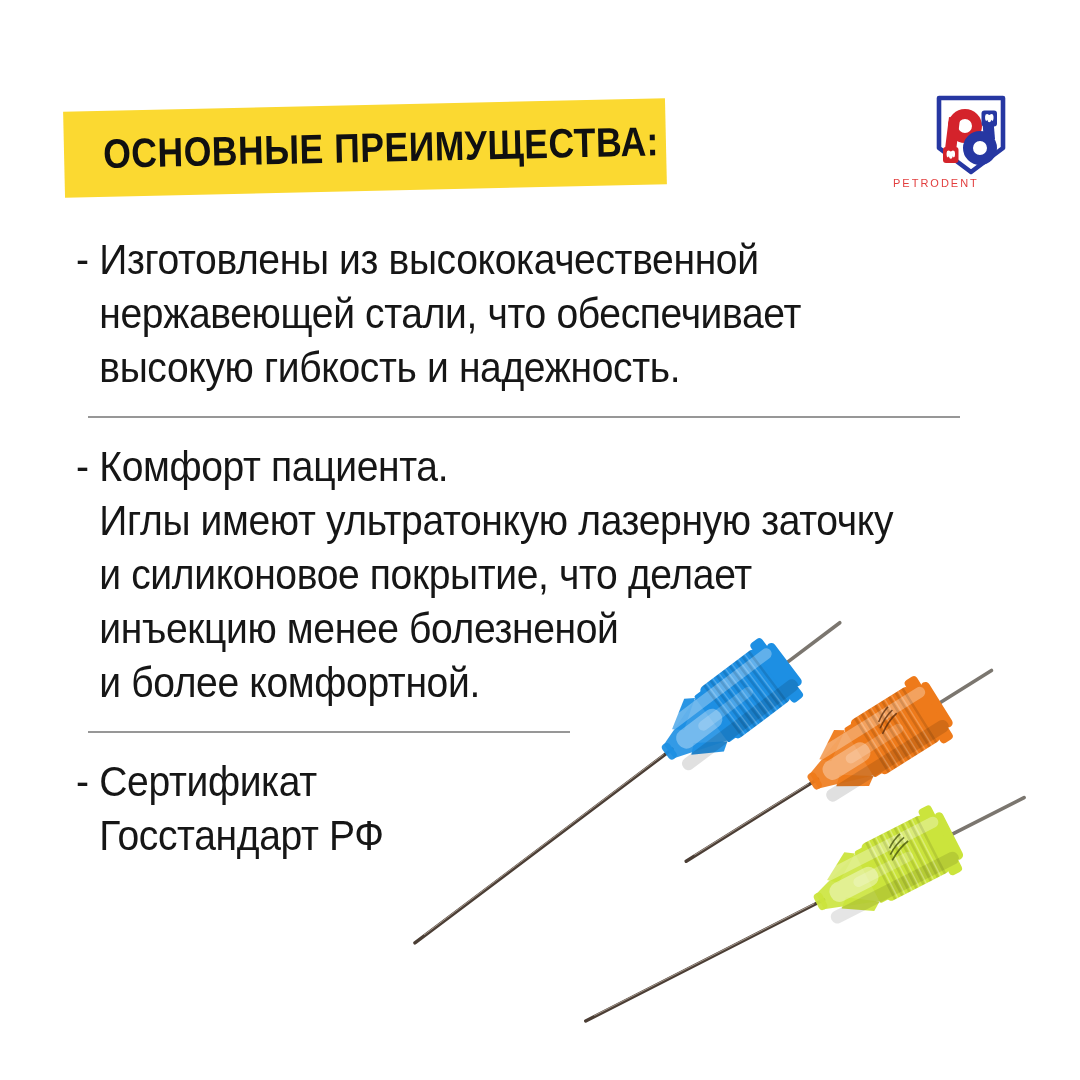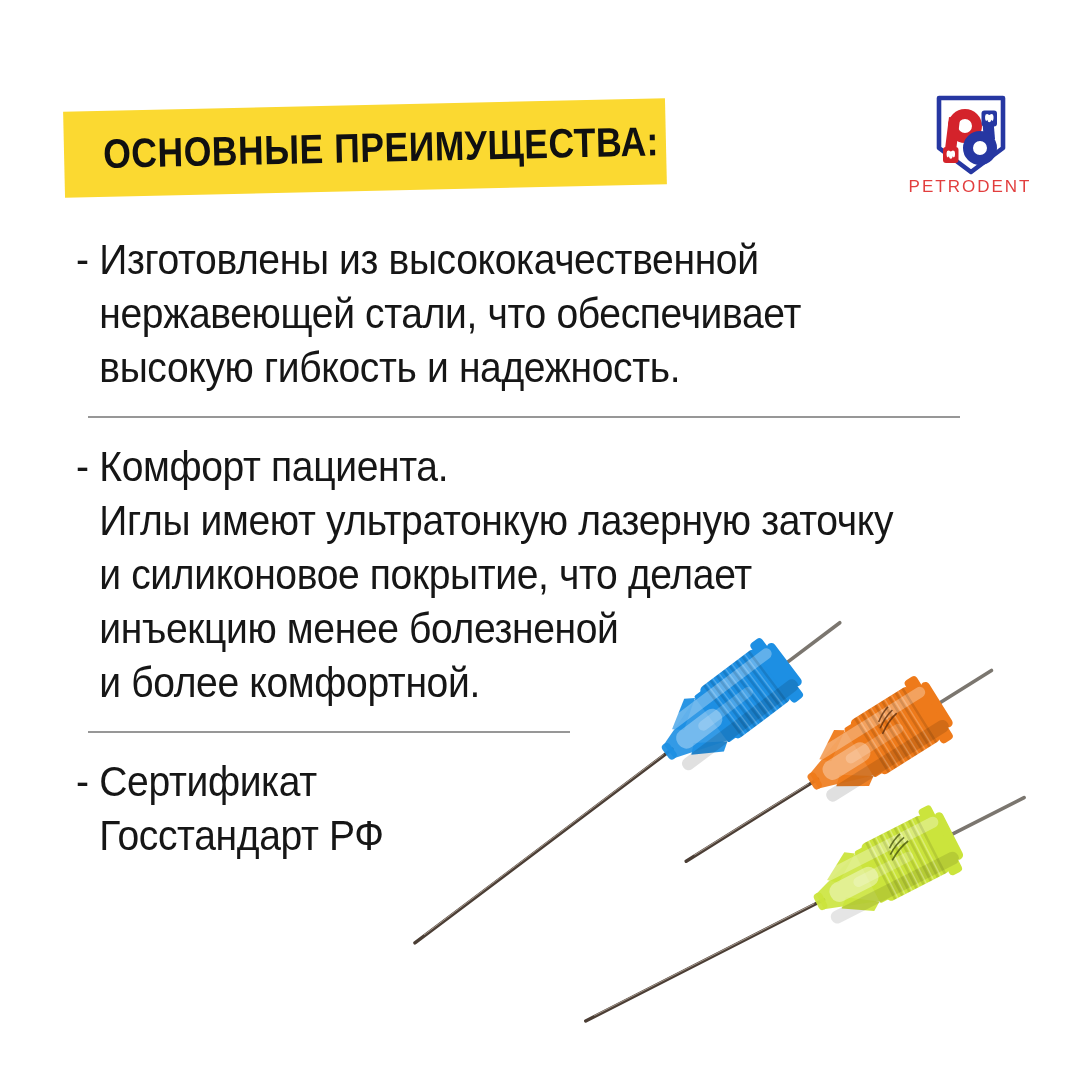--- a/index.html
+++ b/index.html
@@ -9,22 +9,22 @@
 
   
   .hl { position:absolute; left:64px; top:105px; width:602px; height:86px;
         transform:rotate(-1.3deg); transform-origin:50% 50%; }
   .hl-text { position:absolute; left:39px; top:0; height:86px; line-height:86px;
              font-size:41px; font-weight:bold; color:#101010; white-space:nowrap;
              transform:scaleX(0.87); transform-origin:0 50%; letter-spacing:0.5px; }
 
   
   .logo-svg { position:absolute; left:900px; top:90px; width:140px; height:90px; }
-  .brand { position:absolute; left:893px; top:177px; width:154px; text-align:center;
-           font-size:17px; letter-spacing:2px; font-weight:400; white-space:nowrap; }
+  .brand { position:absolute; left:893px; top:177px; width:154px; 
+           font-size:11px; letter-spacing:2px; font-weight:400; white-space:nowrap; }
 
   
   .bullet { position:absolute; left:76px; display:flex; align-items:flex-start;
             font-size:42px; line-height:54px; color:#161616;
             transform:scaleX(0.93); transform-origin:0 0; letter-spacing:-0.4px; }
   .marker { width:25px; flex:0 0 25px; }
   .blines  { white-space:nowrap; }
   .bline   { height:54px; }
 
   .sep { position:absolute; height:2px; }

